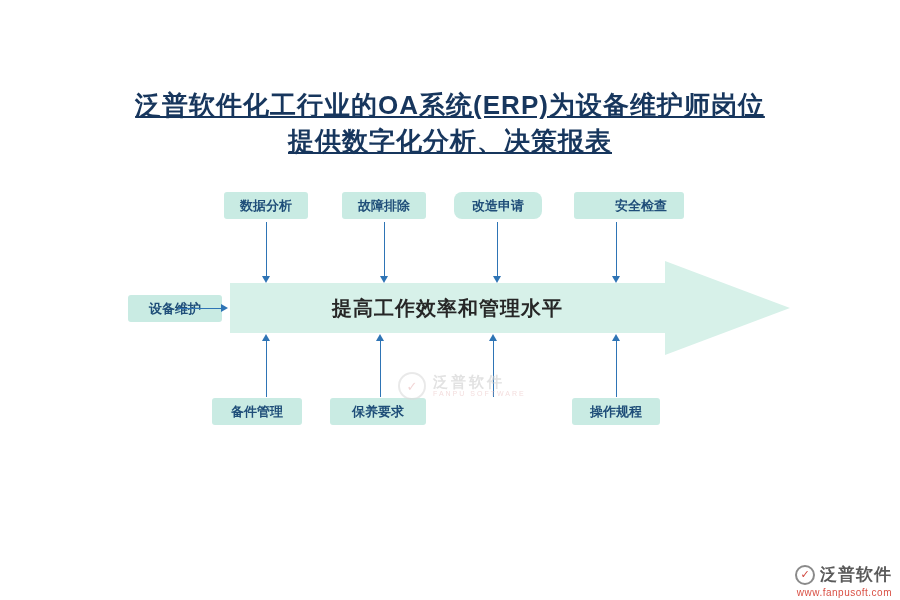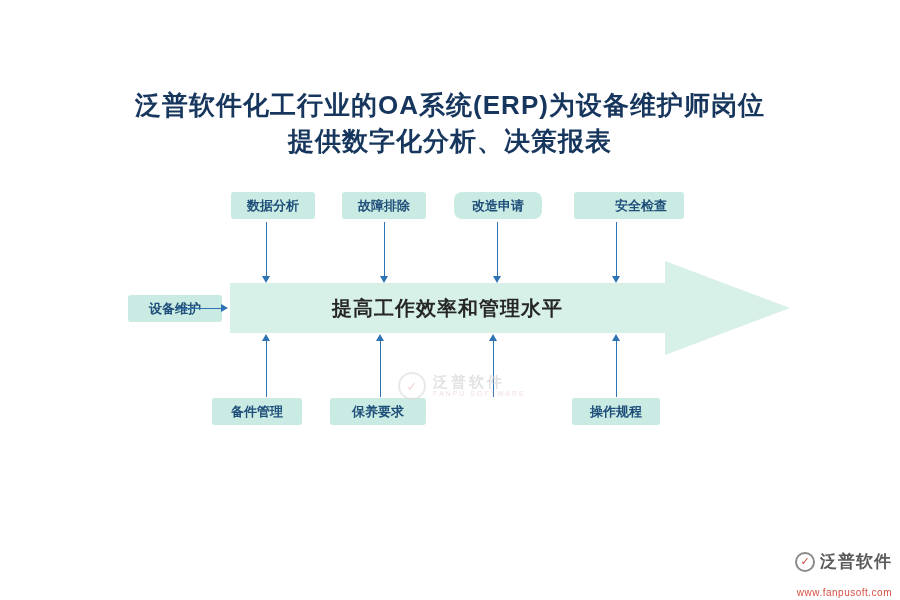--- a/index.html
+++ b/index.html
@@ -2,21 +2,21 @@
 <html><head>
 <meta charset="utf-8">
 <style>
   html,body{margin:0;padding:0;background:#fff;}
   .canvas{
     position:relative;width:900px;height:600px;background:#ffffff;overflow:hidden;
     font-family:"Liberation Sans","DejaVu Sans",sans-serif;
   }
   .title-line{
     position:absolute;left:0;width:900px;text-align:center;
-    color:#17365d;font-weight:bold;font-size:26px;letter-spacing:1px;
+    color:#17365d;font-weight:bold;font-size:26px;letter-spacing:1px;text-decoration:underline;
   }
   .flow-box{
     position:absolute;height:27px;line-height:27px;text-align:center;
     background:#c9ebe3;color:#1f4e79;font-size:13px;font-weight:bold;
     border-radius:3px;
   }
   .vline{position:absolute;width:1px;background:#2e74b5;}
   .hline{position:absolute;height:1px;background:#2e74b5;}
   .head-down{position:absolute;width:0;height:0;
     border-left:4px solid transparent;border-right:4px solid transparent;
@@ -51,31 +51,31 @@
   .footer-logo{
     position:absolute;right:8px;bottom:2px;text-align:right;
   }
   .footer-row{display:flex;align-items:center;justify-content:flex-end;gap:5px;}
   .ft-circle{
     width:16px;height:16px;border:2px solid #8a8a8a;border-radius:50%;
     display:flex;align-items:center;justify-content:center;
     color:#d0433a;font-size:11px;font-weight:bold;
   }
   .ft-brand{color:#5a5a5a;font-size:17px;font-weight:bold;letter-spacing:1px;}
-  .ft-url{color:#d94f43;font-size:10px;margin-top:14px;letter-spacing:0.5px;}
+  .ft-url{color:#d94f43;font-size:10px;margin-top:1px;letter-spacing:0.5px;}
 </style>
 </head>
 <body>
 
 <div class="canvas">
 
   <div class="title-line" style="top:88px;">泛普软件化工行业的OA系统(ERP)为设备维护师岗位</div>
   <div class="title-line" style="top:124px;">提供数字化分析、决策报表</div>
 
-  <div class="flow-box" style="left:231px;top:192px;width:84px;">数据分析</div>
+  <div class="flow-box" style="left:224px;top:192px;width:84px;">数据分析</div>
   <div class="flow-box" style="left:342px;top:192px;width:84px;">故障排除</div>
   <div class="flow-box" style="left:454px;top:192px;width:88px;border-radius:8px;">改造申请</div>
   <div class="flow-box" style="left:574px;top:192px;width:86px;padding-left:24px;">安全检查</div>
 
   <div class="vline" style="left:266px;top:222px;height:55px;"></div>
   <div class="head-down" style="left:262px;top:276px;"></div>
   <div class="vline" style="left:384px;top:222px;height:55px;"></div>
   <div class="head-down" style="left:380px;top:276px;"></div>
   <div class="vline" style="left:497px;top:222px;height:55px;"></div>
   <div class="head-down" style="left:493px;top:276px;"></div>

